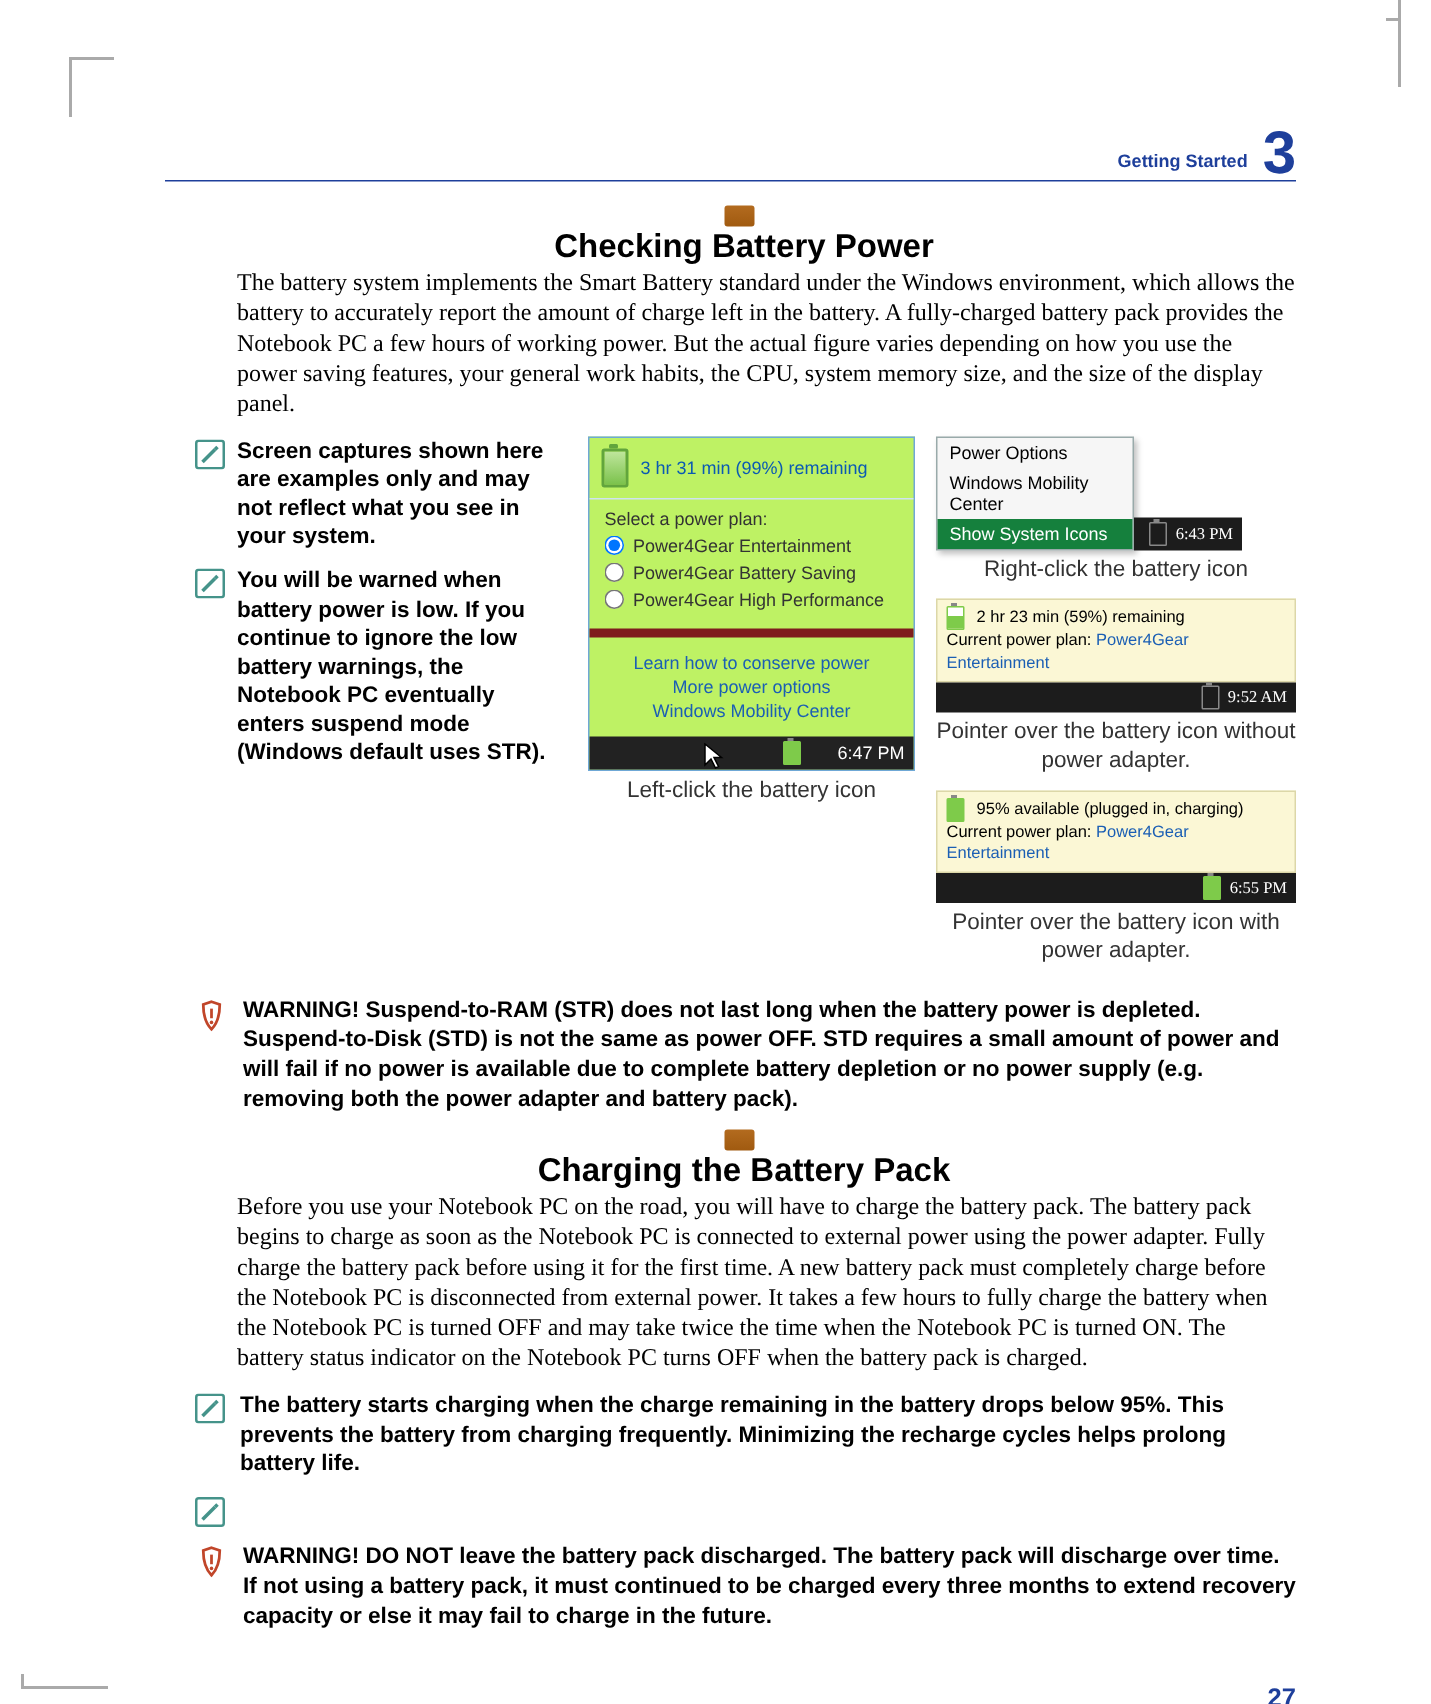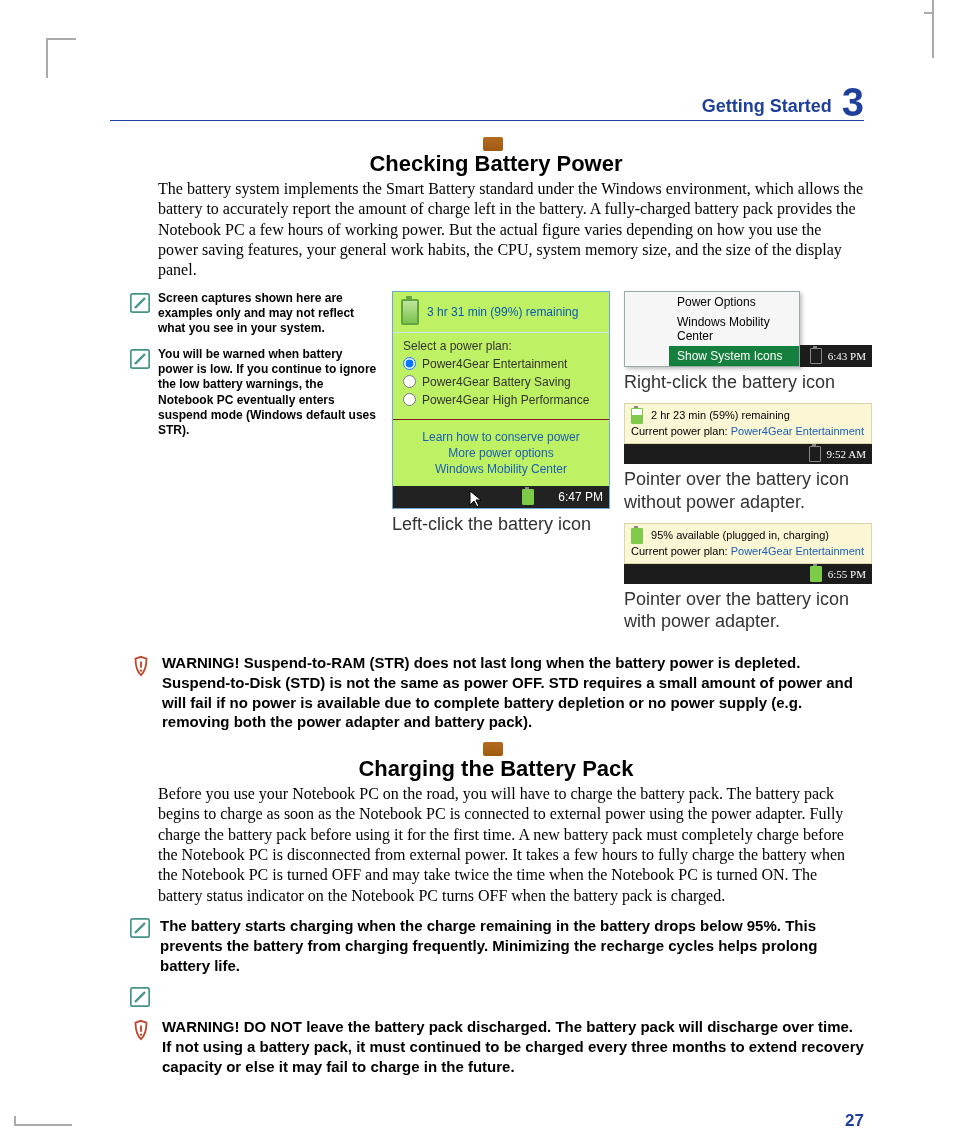--- a/index.html
+++ b/index.html
@@ -4,55 +4,55 @@
 <style>
   html,body{margin:0;padding:0;background:#fff;font-family:"Times New Roman",Times,serif;color:#000;}
   .page{width:954px;height:1136px;position:relative;box-sizing:border-box;}
   .crop-tl{position:absolute;top:38px;left:46px;width:28px;height:38px;border-left:2px solid #aaa;border-top:2px solid #aaa;}
   .crop-tr{position:absolute;top:0;right:20px;width:12px;height:58px;border-right:2px solid #aaa;border-bottom:0;}
   .crop-tr:after{content:"";position:absolute;top:12px;right:-2px;width:10px;height:0;border-top:2px solid #aaa;}
   .crop-bl{position:absolute;bottom:0;left:14px;width:58px;height:10px;border-top:2px solid #aaa;}
   .crop-bl:before{content:"";position:absolute;left:0;top:-10px;width:0;height:10px;border-left:2px solid #aaa;}
   .sheet{position:absolute;left:110px;right:90px;top:78px;}
   .hdr{display:flex;justify-content:flex-end;align-items:baseline;border-bottom:1.5px solid #1e3f9b;padding-bottom:2px;margin-bottom:16px;}
-  .hdr-title{color:#1e3f9b;font-family:Arial,Helvetica,sans-serif;font-weight:bold;font-size:18px;margin-right:10px;}
+  .hdr-title{color:#1e3f9b;font-family:Arial,Helvetica,sans-serif;font-weight:bold;font-size:12px;margin-right:10px;}
   .hdr-num{color:#1e3f9b;font-family:Arial,Helvetica,sans-serif;font-weight:bold;font-size:40px;line-height:40px;position:relative;top:4px;}
   .sect{margin-bottom:10px;}
   .sect-head{display:flex;align-items:center;margin-left:18px;margin-bottom:2px;flex-direction:column;}
   .book-icon{width:20px;height:14px;background:linear-gradient(#b36b1f,#a05a10);border-radius:2px;margin-right:6px;flex:0 0 auto;}
   .sect-title{font-family:Arial,Helvetica,sans-serif;font-weight:bold;font-size:22px;color:#000;}
   .body-text{font-size:16px;line-height:1.27;margin-left:48px;text-align:left;}
   .row3{margin-top:6px;display:flex;gap:14px;margin-left:20px;}
   .col-notes{width:248px;flex:0 0 auto;}
   .col-mid{width:218px;flex:0 0 auto;}
   .col-right{flex:1;}
   .note{display:flex;gap:8px;margin-bottom:10px;}
   .note-icon{flex:0 0 auto;margin-top:2px;}
   .pencil{width:20px;height:20px;}
   .warn{width:22px;height:22px;}
-  .note-text{font-family:Arial,Helvetica,sans-serif;font-weight:bold;font-size:12px;line-height:1.28;}
+  .note-text{font-family:Arial,Helvetica,sans-serif;font-weight:bold;font-size:15px;line-height:1.28;}
   .callout{display:flex;gap:10px;margin-left:20px;margin-top:10px;margin-bottom:10px;}
   .callout .note-text{font-size:15px;line-height:1.32;}
   .win{border:1px solid #6fa8d6;background:#bef264;font-family:"Segoe UI",Arial,sans-serif;font-size:12px;color:#000;position:relative;}
   .batt-row{display:flex;align-items:center;padding:7px 8px;border-bottom:1px solid #cfe3f2;}
   .batt{width:14px;height:22px;border:2px solid #62a53d;border-radius:2px;position:relative;margin-right:8px;background:linear-gradient(#bfe69c,#7bc24c);}
   .batt:before{content:"";position:absolute;top:-5px;left:3px;width:6px;height:3px;background:#62a53d;border-radius:1px;}
   .winlbl{color:#0a5ab3;}
   .plan{padding:6px 10px 8px;}
   .plan .pl-title{color:#333;margin-bottom:4px;}
   .plan label{display:flex;align-items:center;gap:6px;margin:4px 0;color:#333;}
   .plan input{margin:0;}
-  .links{border-top:1px solid #7f1d1d;padding:8px 0;text-align:center;}
+  .links{border-top:6px solid #7f1d1d;padding:8px 0;text-align:center;}
   .links div{color:#1b5fb4;margin:2px 0;}
   .taskbar{background:#222;color:#fff;display:flex;justify-content:flex-end;align-items:center;padding:3px 6px;gap:24px;font-size:12px;}
   .mini-batt{width:10px;height:14px;border:1.5px solid #888;border-radius:1px;position:relative;display:inline-block;}
   .mini-batt:before{content:"";position:absolute;top:-3px;left:2px;width:4px;height:2px;background:#888;}
   .mini-batt.green{border-color:#7ecb4a;background:#7ecb4a;}
-  .caption{font-family:Arial,Helvetica,sans-serif;font-size:18px;color:#333;margin-top:4px;line-height:1.25;}
-  .menu{border:1px solid #9aa;background:#f6f6f6;font-family:"Segoe UI",Arial,sans-serif;font-size:12px;width:130px;box-shadow:2px 2px 4px rgba(0,0,0,.25);padding-left:44px;}
+  .caption{font-family:Arial,Helvetica,sans-serif;font-size:15px;color:#333;margin-top:4px;line-height:1.25;text-align:center;}
+  .menu{border:1px solid #9aa;background:#f6f6f6;font-family:"Segoe UI",Arial,sans-serif;font-size:12px;width:130px;box-shadow:2px 2px 4px rgba(0,0,0,.25);}
   .menu div{padding:3px 8px;}
   .menu .hl{background:#15803d;color:#fff;}
   .tb2{background:#1c1c1c;color:#fff;display:flex;justify-content:flex-end;align-items:center;gap:6px;padding:2px 6px;font-size:11px;}
   .tip{border:1px solid #dcd7a8;background:#fbf7d5;font-family:"Segoe UI",Arial,sans-serif;font-size:11px;padding:4px 6px;line-height:1.35;}
   .tip .batt-sm{display:inline-block;vertical-align:middle;margin-right:5px;}
   .tip a{color:#1b5fb4;text-decoration:none;}
   .rblock{margin-bottom:10px;}
   .pagenum{position:absolute;right:0;bottom:-44px;color:#1e3f9b;font-family:Arial,Helvetica,sans-serif;font-weight:bold;font-size:17px;}
   svg{display:block;}
   .cursor{position:absolute;bottom:0;left:76px;width:14px;height:18px;}

